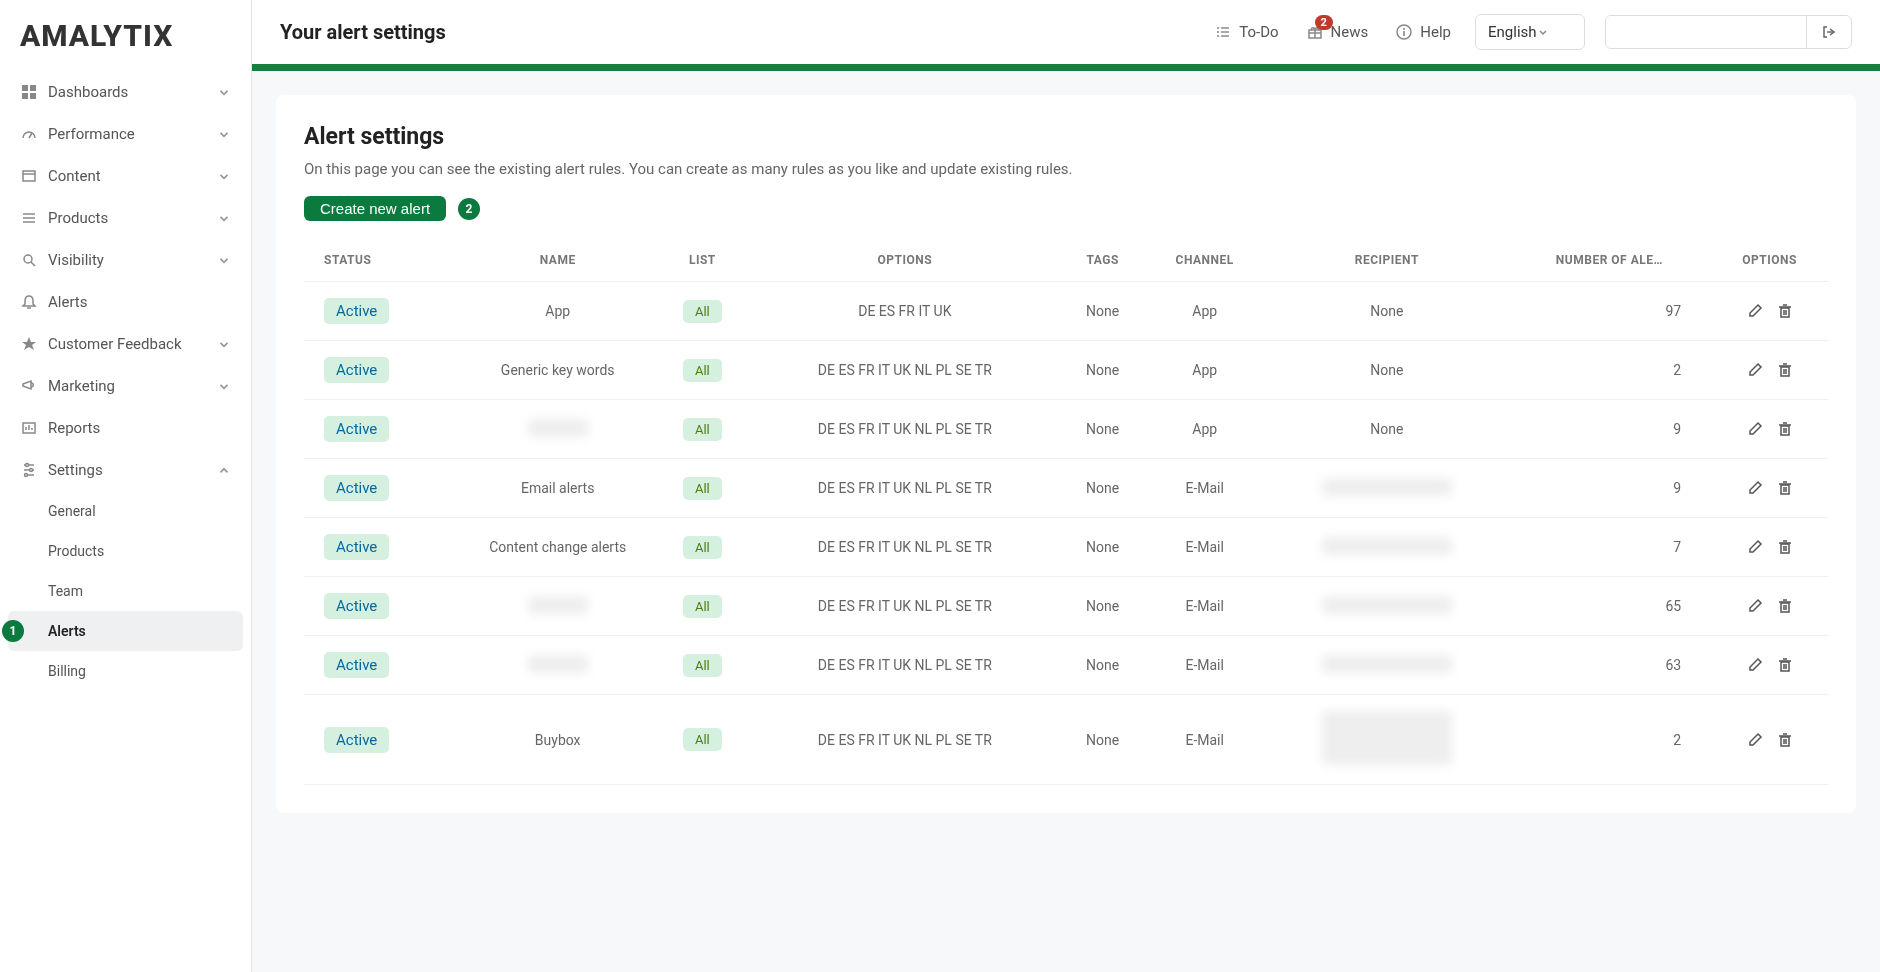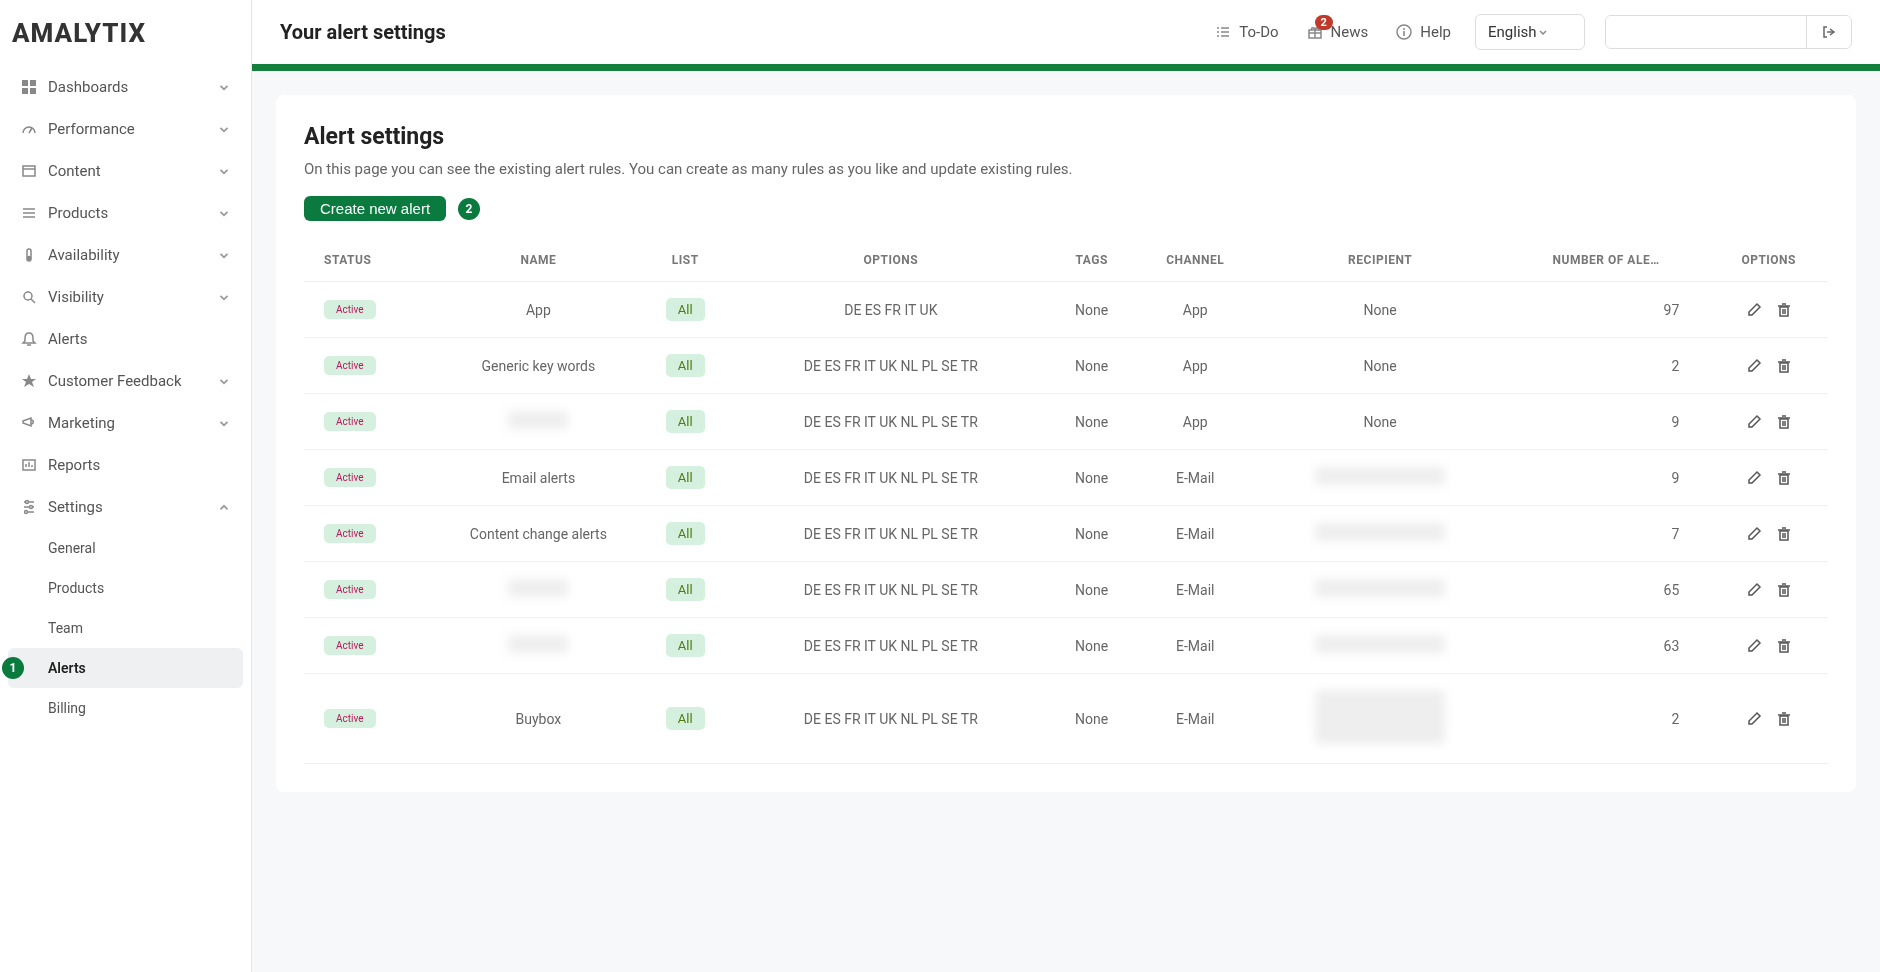--- a/index.html
+++ b/index.html
@@ -1,19 +1,19 @@
 <!DOCTYPE html>
 <html><head>
 <meta charset="utf-8">
 <style>
 * { box-sizing: border-box; margin: 0; padding: 0; }
 body { font-family: -apple-system, BlinkMacSystemFont, "Segoe UI", Roboto, sans-serif; font-size: 14px; color: #333; background: #fff; }
 .app { display: flex; height: 972px; width: 1880px; }
 .sidebar { width: 252px; border-right: 1px solid #e5e5e5; display: flex; flex-direction: column; }
-.logo { padding: 18px 12px; font-size: 26px; font-weight: 800; letter-spacing: 1px; }
+.logo { padding: 18px 20px; font-size: 30px; font-weight: 800; letter-spacing: 1px; }
 .nav { flex: 1; overflow-y: auto; padding: 0 8px; }
 .nav-item { display: flex; align-items: center; padding: 12px 12px; font-size: 15px; color: #555; cursor: pointer; border-radius: 6px; position: relative; }
 .nav-item .icon { width: 18px; height: 18px; margin-right: 10px; display:flex; align-items:center; justify-content:center; }
 .nav-item .chevron { margin-left: auto; }
 .nav-item.sub { padding-left: 40px; font-size: 14px; }
 .nav-item.active { background: #eef0f2; font-weight: 600; color: #222; }
 .nav-item .num-badge { position: absolute; left: -6px; top: 50%; transform: translateY(-50%); width: 22px; height: 22px; background: #0b7a3f; color: #fff; font-size: 12px; font-weight: 700; border-radius: 50%; display: flex; align-items: center; justify-content: center; }
 .main { flex: 1; display: flex; flex-direction: column; background: #f7f8f9; }
 .topbar { display: flex; align-items: center; padding: 14px 28px; background: #fff; border-bottom: 7px solid #15803d; }
 .page-title { font-size: 20px; font-weight: 700; color: #222; }
@@ -30,21 +30,21 @@
 .panel-title { font-size: 23px; font-weight: 700; margin-bottom: 10px; color: #222; }
 .panel-desc { font-size: 15px; color: #666; margin-bottom: 18px; }
 .create-row { display: flex; align-items: center; margin-bottom: 18px; }
 .btn-primary { background: #0b7a3f; color: #fff; border: none; border-radius: 6px; padding: 4px 16px; font-size: 15px; font-weight: 500; cursor: pointer; }
 .small-badge { width: 22px; height: 22px; background: #0b7a3f; color: #fff; font-size: 12px; font-weight: 700; border-radius: 50%; display: flex; align-items: center; justify-content: center; margin-left: 12px; }
 table { width: 100%; border-collapse: collapse; }
 th { text-align: center; font-size: 12px; font-weight: 700; color: #777; letter-spacing: 0.5px; padding: 14px 8px; border-bottom: 1px solid #eee; }
 th:first-child { text-align: left; padding-left: 20px; }
 td { text-align: center; font-size: 14px; color: #666; padding: 16px 8px; border-bottom: 1px solid #f0f0f0; }
 td:first-child { padding-left: 20px; }
-.status-pill { background: #d6f0df; color: #be185d; font-size: 10px; padding: 4px 12px; border-radius: 5px; display: inline-block; }
+.status-pill { background: #d6f0df; color: #0369a1; font-size: 15px; padding: 4px 12px; border-radius: 5px; display: inline-block; }
 .all-pill { background: #d6f0df; color: #4d7c0f; font-size: 13px; padding: 4px 12px; border-radius: 5px; display: inline-block; }
 .name-cell { max-width: 120px; word-wrap: break-word; }
 .blurred { filter: blur(5px); background: #eee; border-radius: 4px; width: 100px; height: 18px; display: inline-block; }
 .options-cell { display: flex; gap: 14px; justify-content: center; }
 .opt-icon { cursor: pointer; color: #6a6a6a; }
 svg { display: block; }
 </style>
 </head>
 <body>
 
@@ -107,34 +107,20 @@
           <span>Products</span>
           <span class="chevron">
             <svg width="14" height="14" viewBox="0 0 12 12" fill="none" stroke="#999" stroke-width="1.5">
               <polyline points="3,5 6,8 9,5"></polyline>
             </svg>
           </span>
         </div>
         <div class="nav-item">
           <span class="icon">
             <svg width="16" height="16" viewBox="0 0 16 16" fill="none" stroke="#888" stroke-width="1.5">
-              <rect x="6" y="2" width="4" height="12" rx="2"></rect>
-              <circle cx="8" cy="11" r="1.5" fill="#888"></circle>
-            </svg>
-          </span>
-          <span>Availability</span>
-          <span class="chevron">
-            <svg width="14" height="14" viewBox="0 0 12 12" fill="none" stroke="#999" stroke-width="1.5">
-              <polyline points="3,5 6,8 9,5"></polyline>
-            </svg>
-          </span>
-        </div>
-        <div class="nav-item">
-          <span class="icon">
-            <svg width="16" height="16" viewBox="0 0 16 16" fill="none" stroke="#888" stroke-width="1.5">
               <circle cx="7" cy="7" r="4"></circle>
               <line x1="10" y1="10" x2="14" y2="14"></line>
             </svg>
           </span>
           <span>Visibility</span>
           <span class="chevron">
             <svg width="14" height="14" viewBox="0 0 12 12" fill="none" stroke="#999" stroke-width="1.5">
               <polyline points="3,5 6,8 9,5"></polyline>
             </svg>
           </span>

